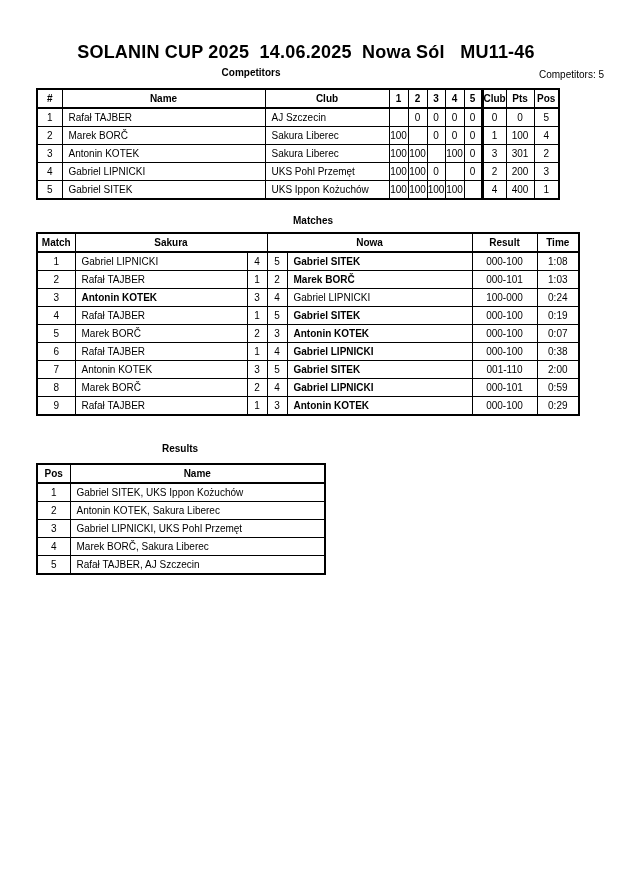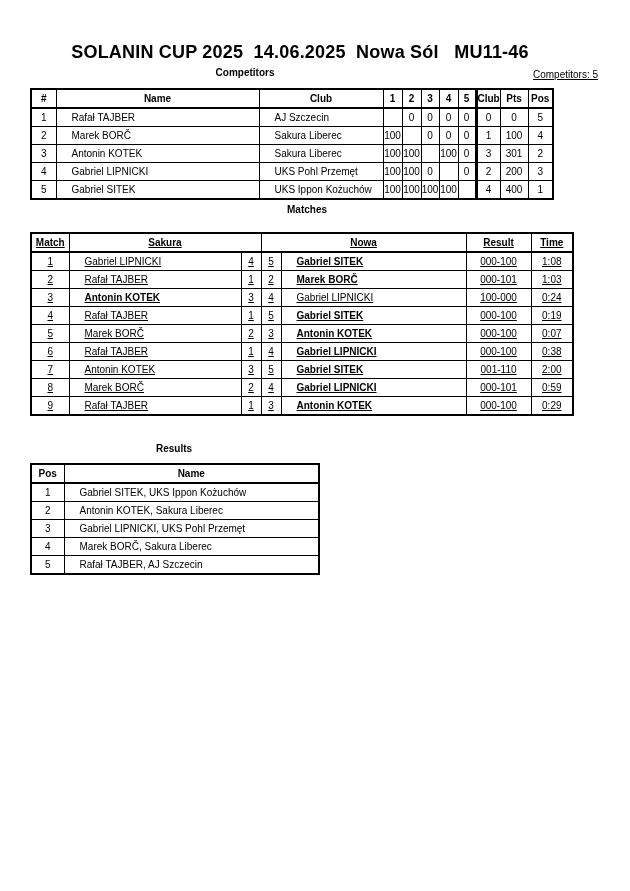--- a/index.html
+++ b/index.html
@@ -1,45 +1,45 @@
 <!DOCTYPE html>
 <html><head>
 <meta charset="utf-8">
 <style>
   html,body{margin:0;padding:0;}
   body{
     width:630px;height:891px;background:#ffffff;color:#000;
     font-family:"Liberation Sans", sans-serif;position:relative;overflow:hidden;
   }
-  .abs{position:absolute;}
+  .abs{position:absolute;margin-left:6px;}
   .page-title{
     top:42px;left:0;width:600px;text-align:center;
     font-size:18px;font-weight:bold;white-space:pre;letter-spacing:0.2px;
   }
   .sec-head{font-size:10px;font-weight:bold;text-align:center;}
   .head-competitors{top:67px;left:0;width:490px;}
-  .head-matches{top:204px;left:0;width:526px;padding-left:44px;}
+  .head-matches{top:215px;left:0;width:526px;padding-left:44px;}
   .head-results{top:443px;left:0;width:348px;}
-  .count-label{top:69px;left:0;width:598px;text-align:right;font-size:10px;text-decoration:underline;}
+  .count-label{top:69px;left:0;width:598px;text-align:right;font-size:10px;}
 
   table.tbl{
     border-collapse:collapse;table-layout:fixed;
     border:2px solid #000;background:#fff;
   }
   table.tbl th, table.tbl td{
     border:1px solid #000;font-size:10px;height:17px;
     padding:0;text-align:center;vertical-align:middle;
     overflow:hidden;white-space:nowrap;
   }
   table.tbl th{font-weight:bold;border-bottom:2px solid #000;}
   table.tbl td.lft, table.tbl th.lft-pad{text-align:left;padding-left:5px;}
-  table.tbl td.lft{padding-left:15px;}
+  table.tbl td.lft{padding-left:6px;}
   .bl3{border-left:3px solid #000 !important;}
   .t-competitors{top:88px;left:30px;width:523px;}
-  .t-matches{top:232px;left:30px;width:542px;text-decoration:underline;}
+  .t-matches{top:232px;left:30px;width:542px;}
   .t-results{top:463px;left:30px;width:288px;}
   th.no-r{border-right:none;}
   th.no-l{border-left:none;}
   td[data-bold="true"]{font-weight:bold;}
 </style>
 </head>
 <body>
 
 <div class="abs page-title">SOLANIN CUP 2025  14.06.2025  Nowa Sól   MU11-46</div>
 

